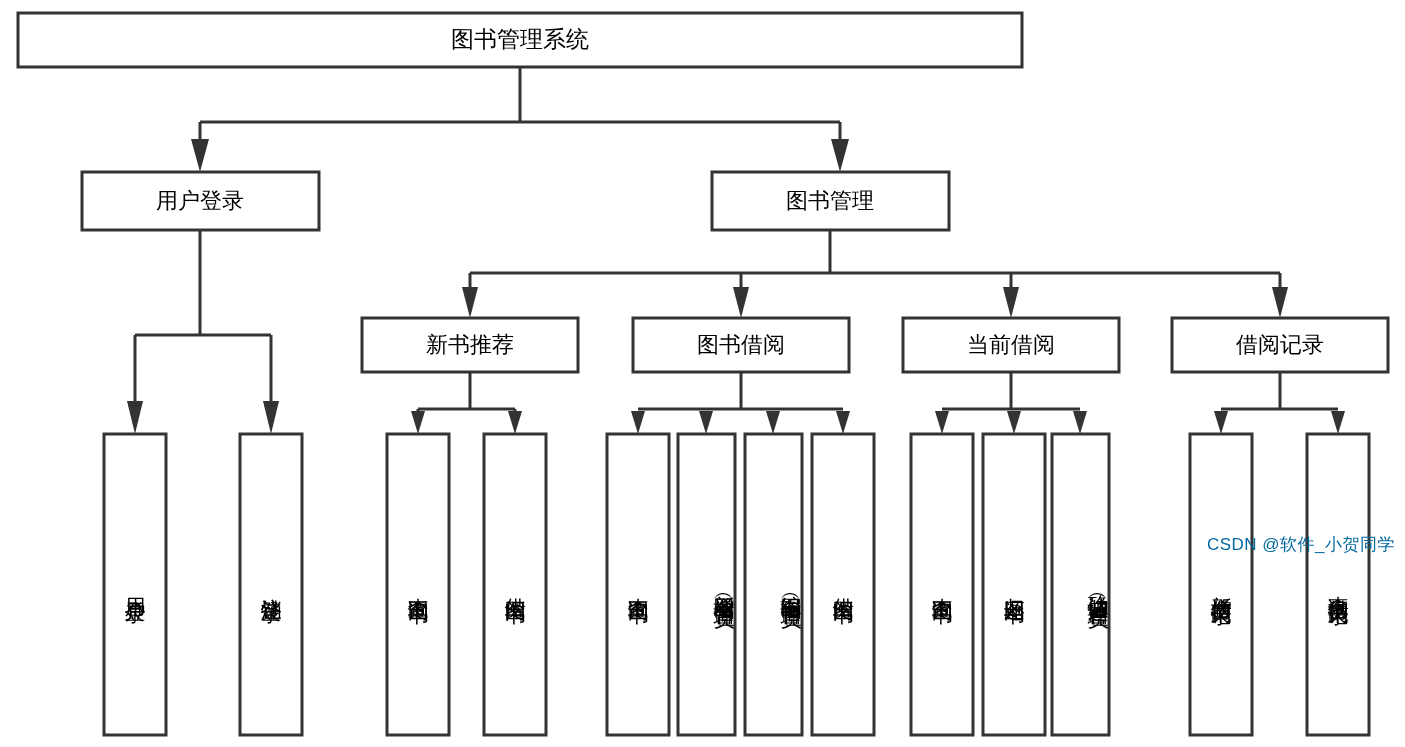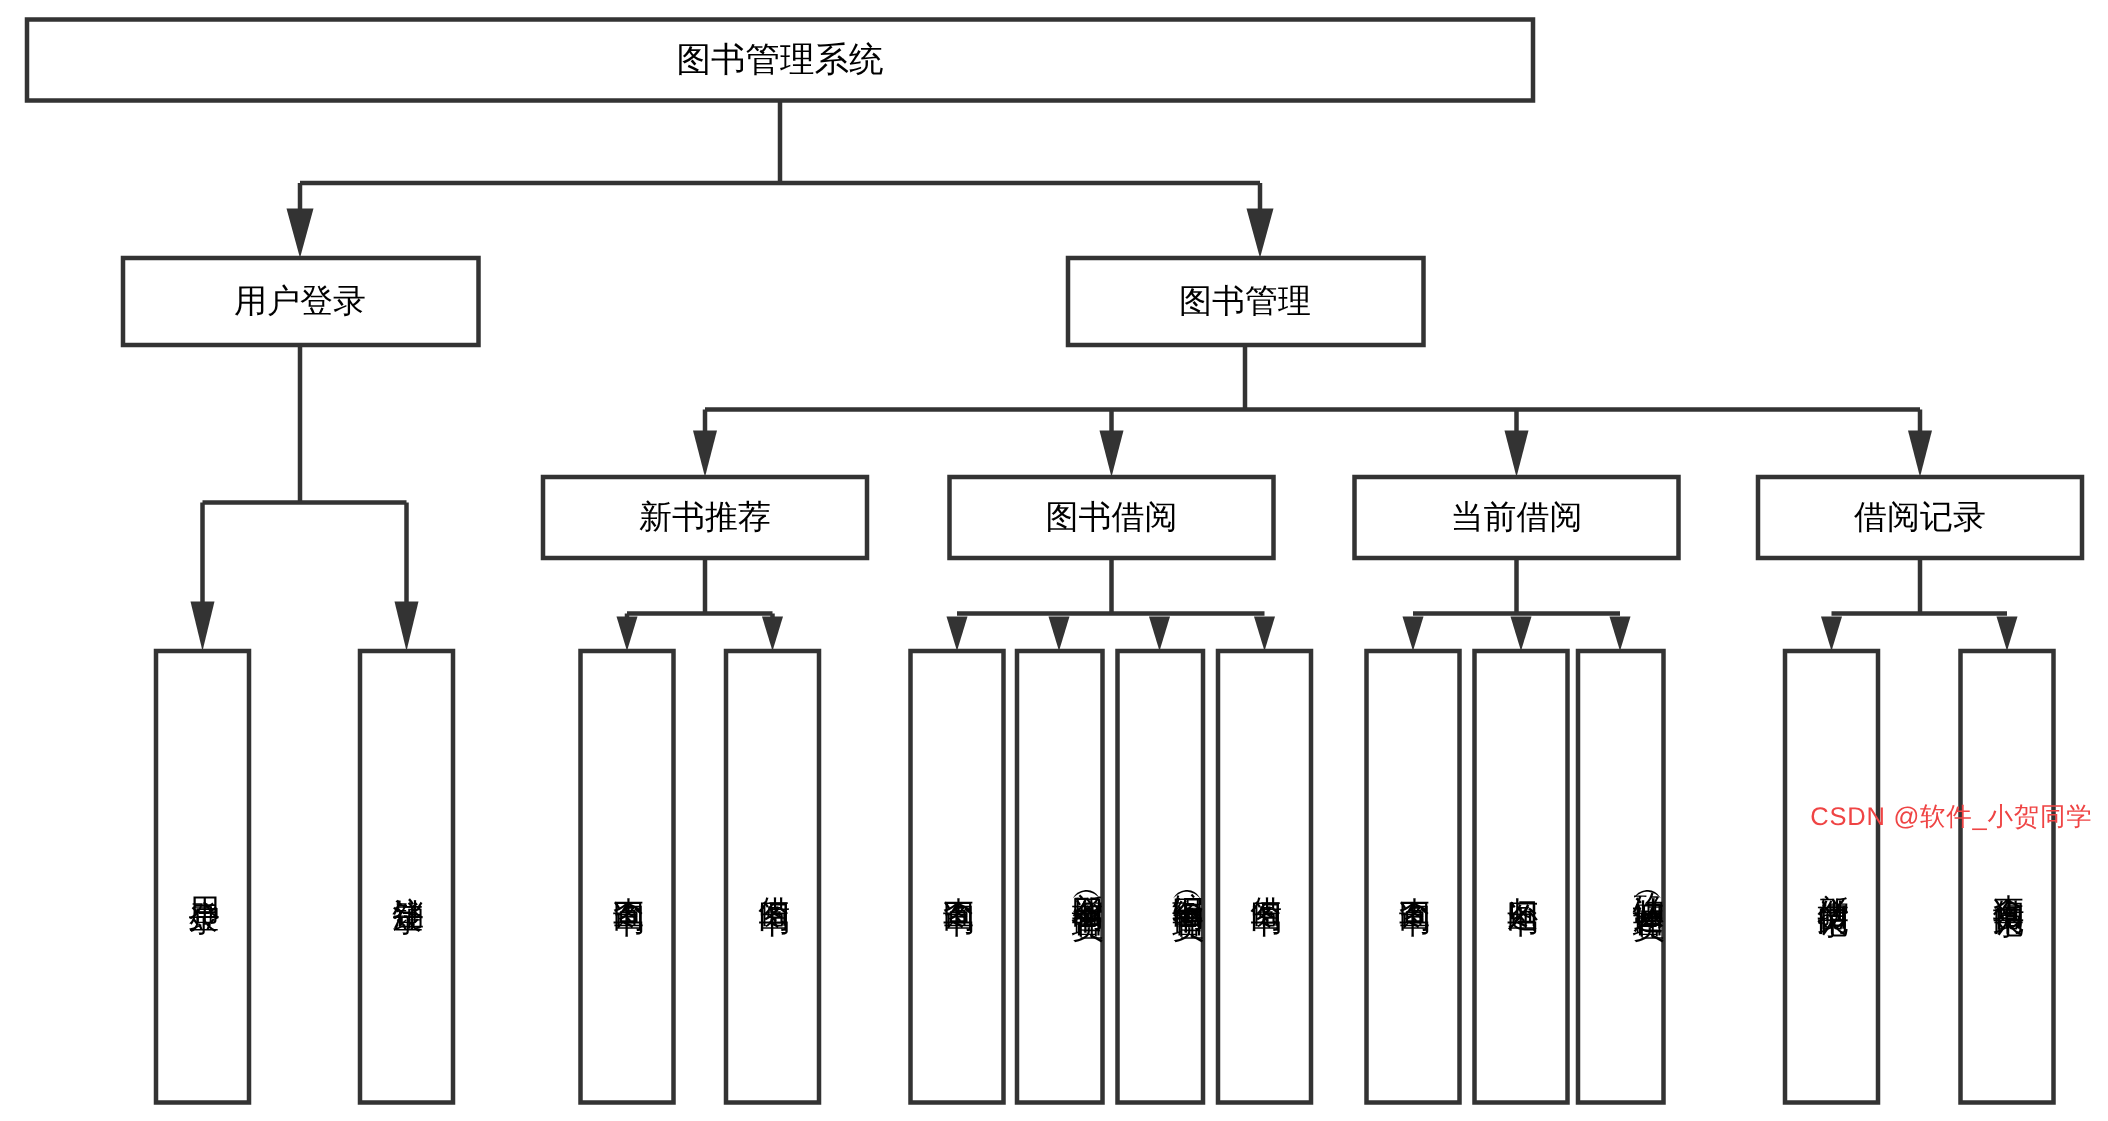--- a/index.html
+++ b/index.html
@@ -68,21 +68,21 @@
     text-align: center;
     white-space: nowrap;
     pointer-events: none;
   }
   .watermark {
     position: absolute;
     right: 10px;
     bottom: 5px;
     font-family: "Liberation Sans", "DejaVu Sans", sans-serif;
     font-size: 17px;
-    color: #ef4444;
+    color: #0369a1;
     white-space: nowrap;
     letter-spacing: 0.5px;
     text-align: right;
   }
 </style>
 </head>
 <body>
 
 <div id="diagram-root">
 

